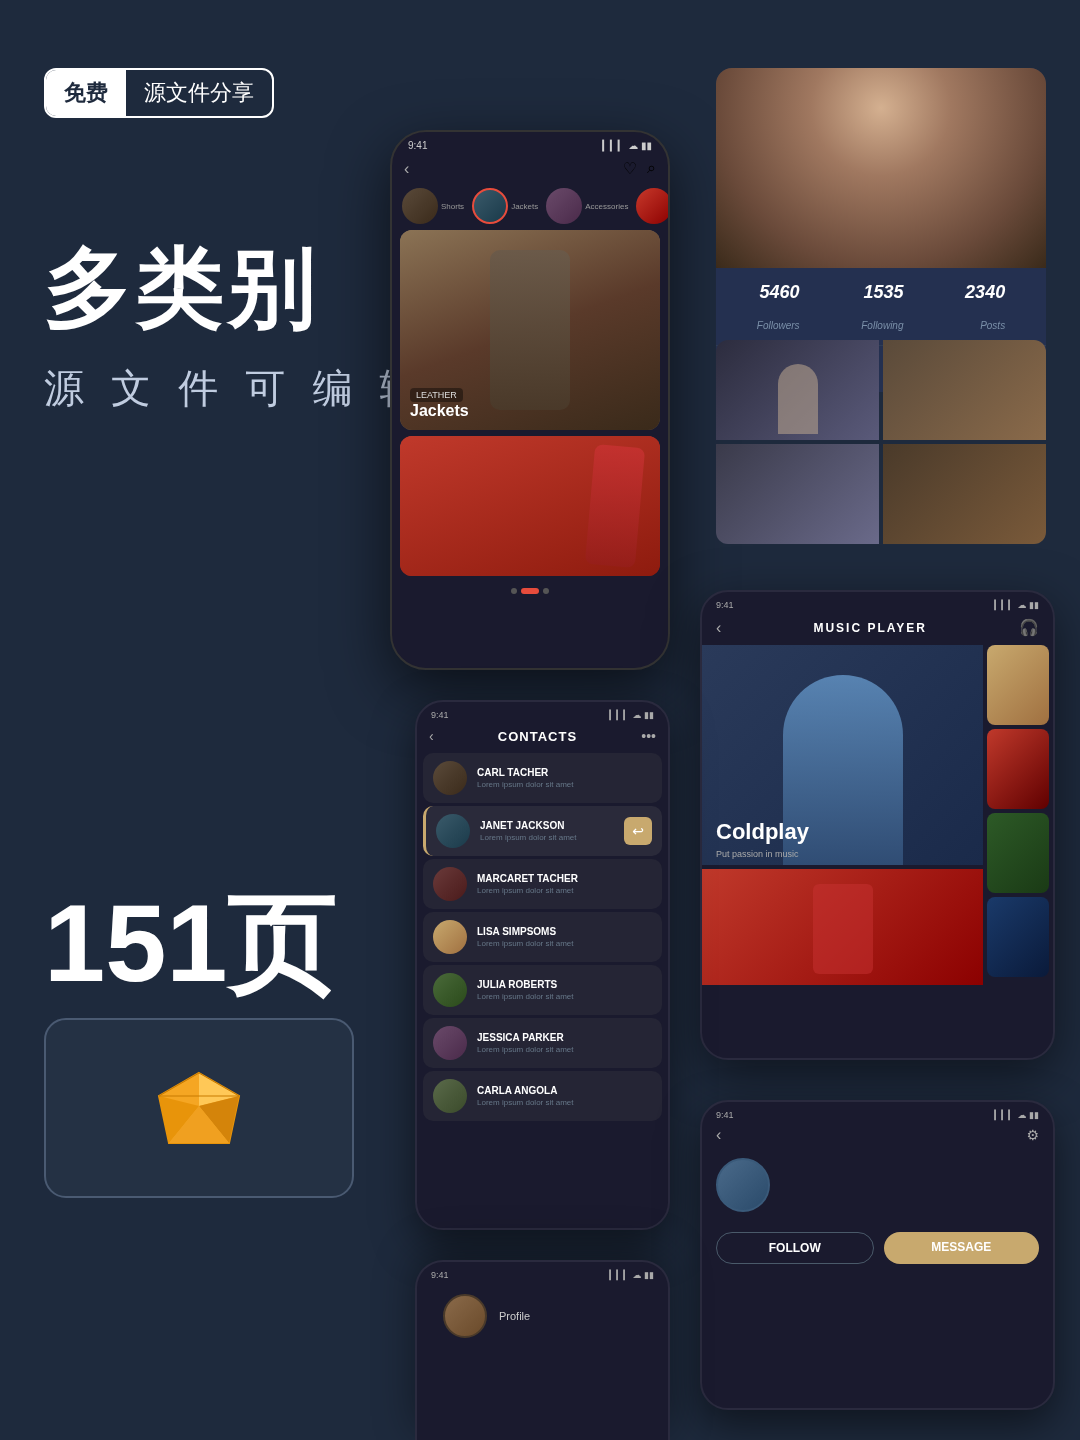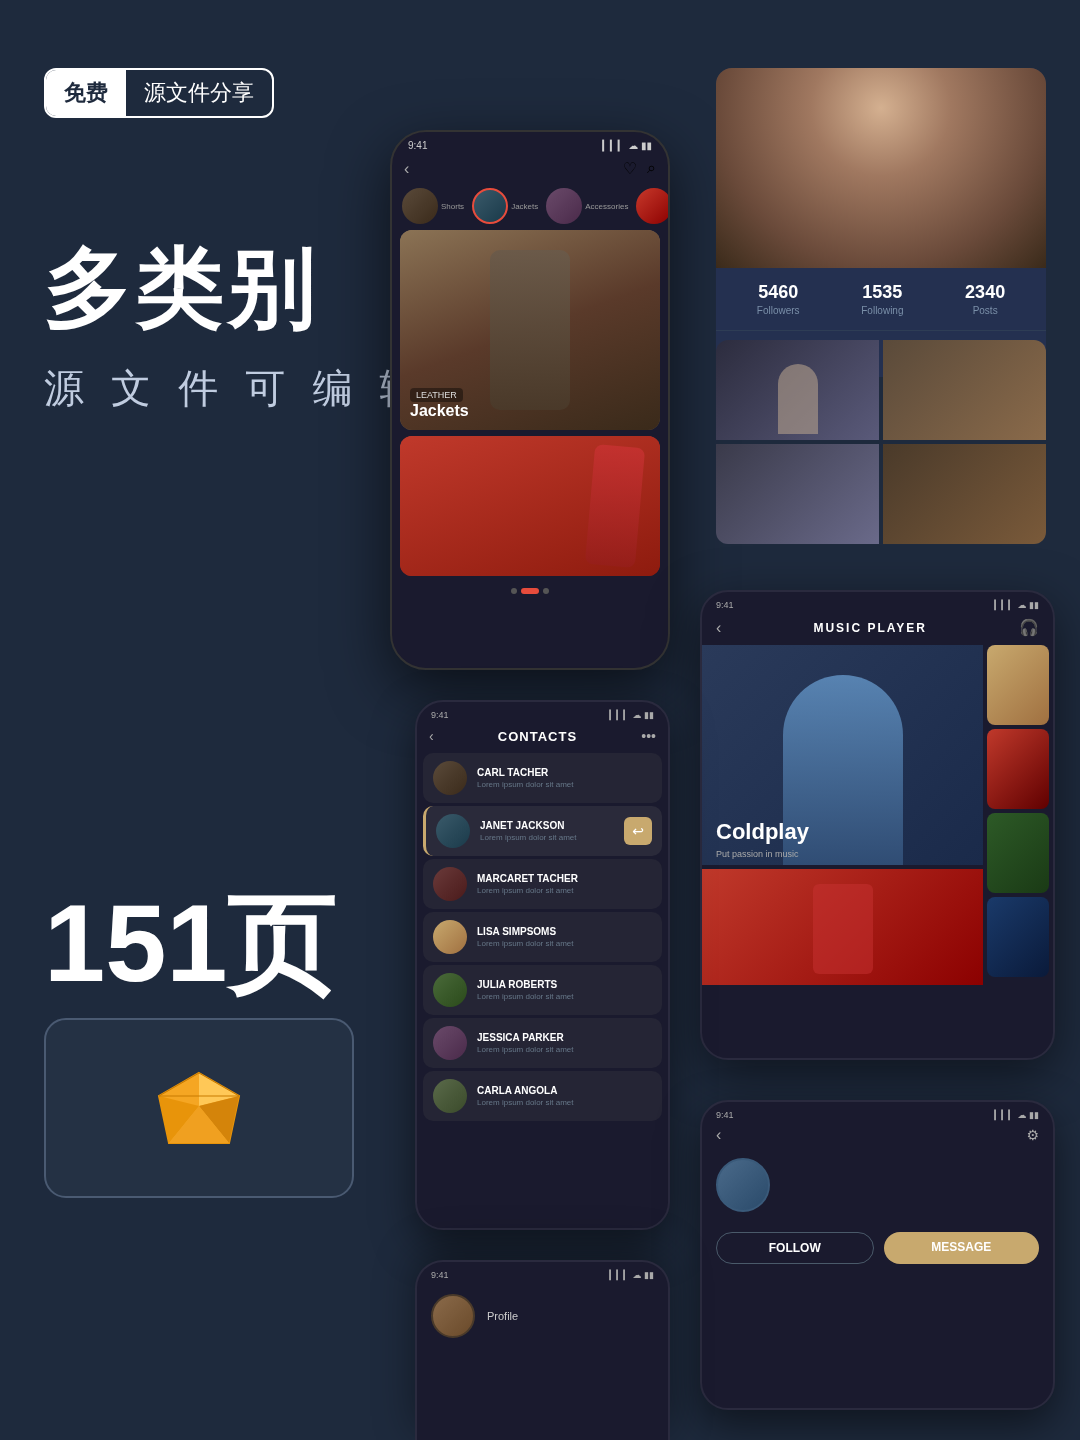--- a/index.html
+++ b/index.html
@@ -199,23 +199,23 @@
       width: 100%;
       height: 100%;
       background: radial-gradient(ellipse at 50% 30%, #c49a7a, #6b4f3a);
     }
     .profile-stats {
       display: flex;
       justify-content: space-around;
       padding: 14px 10px;
       border-bottom: 1px solid #2e3d55;
     }
-    .stat-item { text-align: center; }
+    .stat-item { text-align: right; font-style: italic; }
     .stat-num { color: #fff; font-size: 18px; font-weight: bold; }
-    .stat-label { color: #7a8fa8; font-size: 10px; margin-top: 2px; }
+    .stat-label { color: #7a8fa8; font-size: 10px; margin-top: 17px; }
     .profile-name-row {
       display: flex;
       align-items: center;
       justify-content: space-between;
       padding: 10px 14px;
     }
     .profile-name { color: #fff; font-size: 13px; font-weight: bold; letter-spacing: 1px; }
     .profile-settings-icon { color: #aaa; font-size: 14px; }
     .follow-btn {
       background: #c8a96e;
@@ -477,20 +477,21 @@
       border-bottom: none;
       overflow: hidden;
       box-shadow: 0 -10px 40px rgba(0,0,0,0.4);
     }
     .bp-status { display: flex; justify-content: space-between; padding: 8px 14px 4px; font-size: 9px; color: #aaa; }
     .bp-content {
       display: flex;
       align-items: center;
       padding: 10px 14px;
       gap: 12px;
+      margin-left: 12px;
     }
     .bp-avatar {
       width: 44px; height: 44px; border-radius: 50%;
       background: linear-gradient(135deg, #8a6a4a, #6a4a2a);
       border: 2px solid #4a3a2a;
     }
     .bp-info { flex: 1; }
     .bp-name { color: #ccc; font-size: 11px; }
   </style>
 </head>

